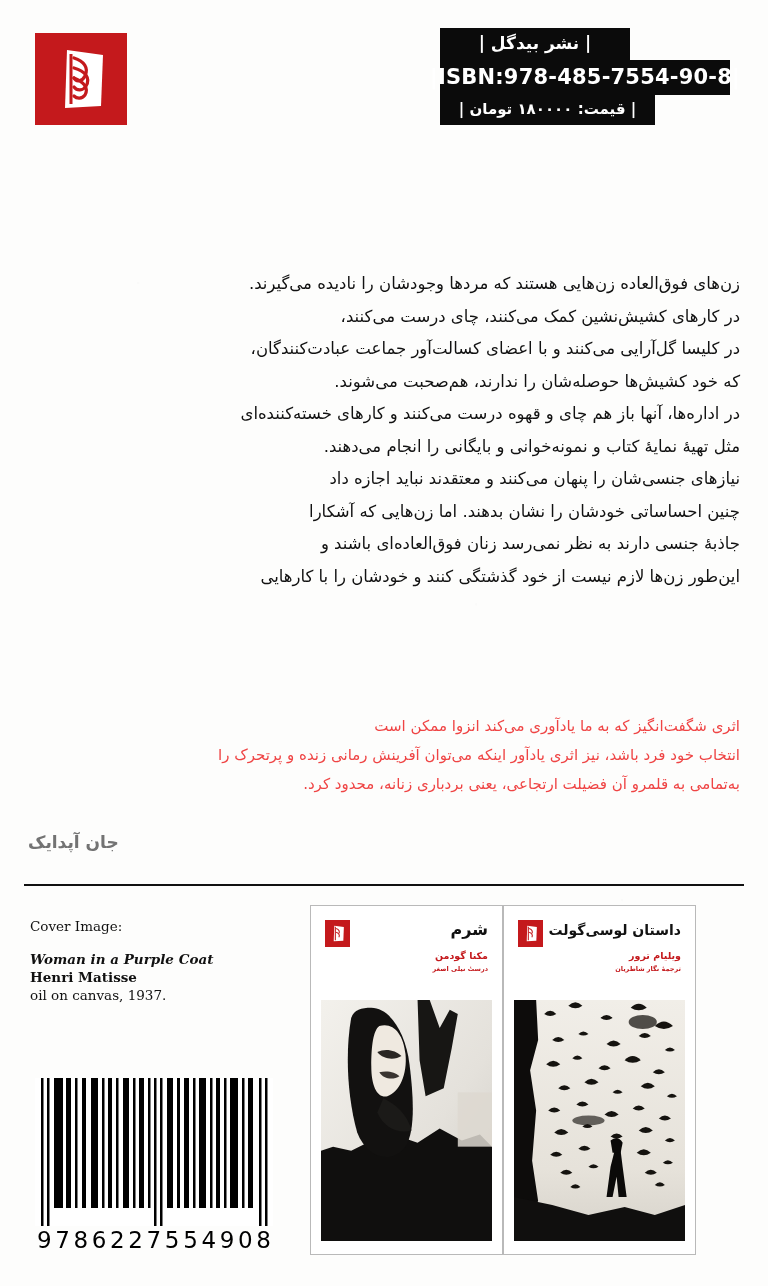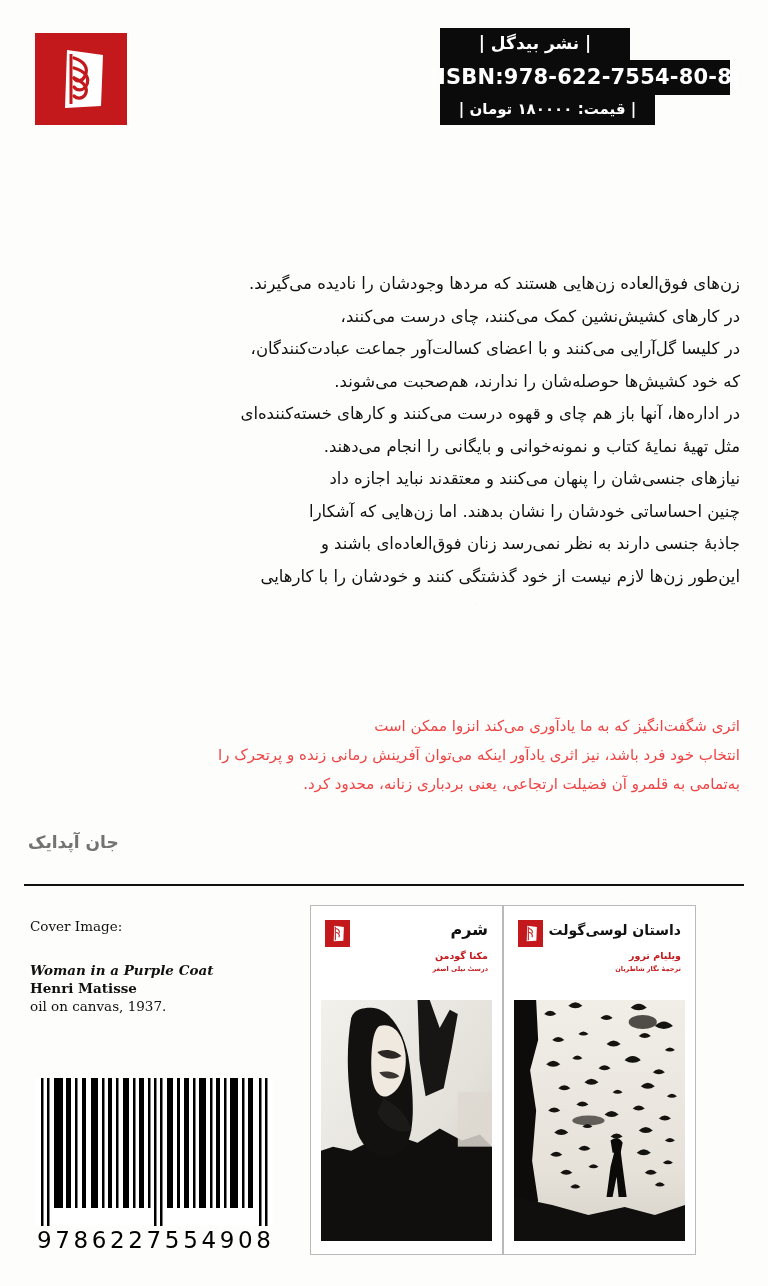--- a/index.html
+++ b/index.html
@@ -151,21 +151,21 @@
     left: 30px;
     width: 250px;
     direction: ltr;
     text-align: left;
     color: #111111;
     font-family: "DejaVu Serif", "Liberation Serif", serif;
   }
   .credit .c-label {
     font-size: 13.5px;
     font-weight: 400;
-    margin-bottom: 27px;
+    margin-bottom: 16px;
   }
   .credit .c-title {
     font-size: 13.5px;
     font-weight: 700;
     font-style: italic;
     line-height: 18px;
   }
   .credit .c-artist {
     font-size: 13.5px;
     font-weight: 700;
@@ -284,21 +284,21 @@
       <path d="M20 8 L20 58" stroke="#c4191c" stroke-width="3" fill="none"></path>
       <path d="M23 12 C33 15, 38 22, 34 30 C31 36, 25 36, 23 32" fill="none" stroke="#c4191c" stroke-width="3.2" stroke-linecap="round"></path>
       <path d="M23 22 C34 25, 40 32, 35 40 C32 45, 26 45, 23 41" fill="none" stroke="#c4191c" stroke-width="3.2" stroke-linecap="round"></path>
       <path d="M23 32 C33 36, 38 42, 34 49 C31 53, 26 53, 23 50" fill="none" stroke="#c4191c" stroke-width="3.2" stroke-linecap="round"></path>
       <path d="M38 6 L40 58" stroke="#c4191c" stroke-width="2" fill="none" opacity="0"></path>
     </svg>
   </div>
 
   <div class="isbn-stack">
     <div class="blk blk-publisher">| نشر بیدگل |</div>
-    <div class="blk blk-isbn">|ISBN:978-622-7554-80-8|</div>
+    <div class="blk blk-isbn">|ISBN:978-485-7554-90-8|</div>
     <div class="blk blk-price">| قیمت: ۱۸۰۰۰۰ تومان |</div>
   </div>
 
 </div>
 
 <div class="body-text">
   <p>زن‌های فوق‌العاده زن‌هایی هستند که مردها وجودشان را نادیده می‌گیرند.</p>
   <p>در کارهای کشیش‌نشین کمک می‌کنند، چای درست می‌کنند،</p>
   <p>در کلیسا گل‌آرایی می‌کنند و با اعضای کسالت‌آور جماعت عبادت‌کنندگان،</p>
   <p>که خود کشیش‌ها حوصله‌شان را ندارند، هم‌صحبت می‌شوند.</p>

